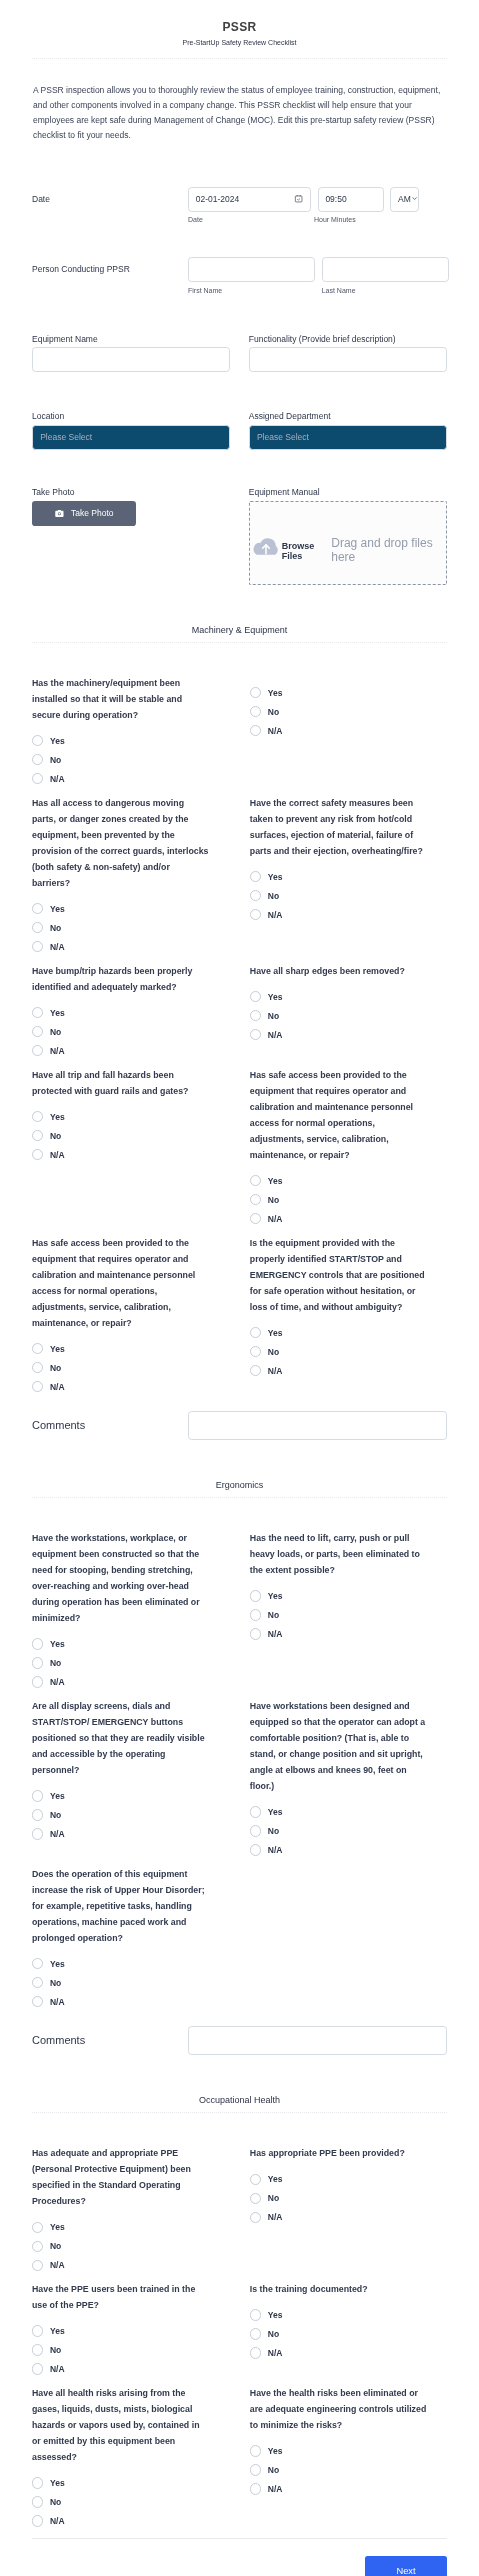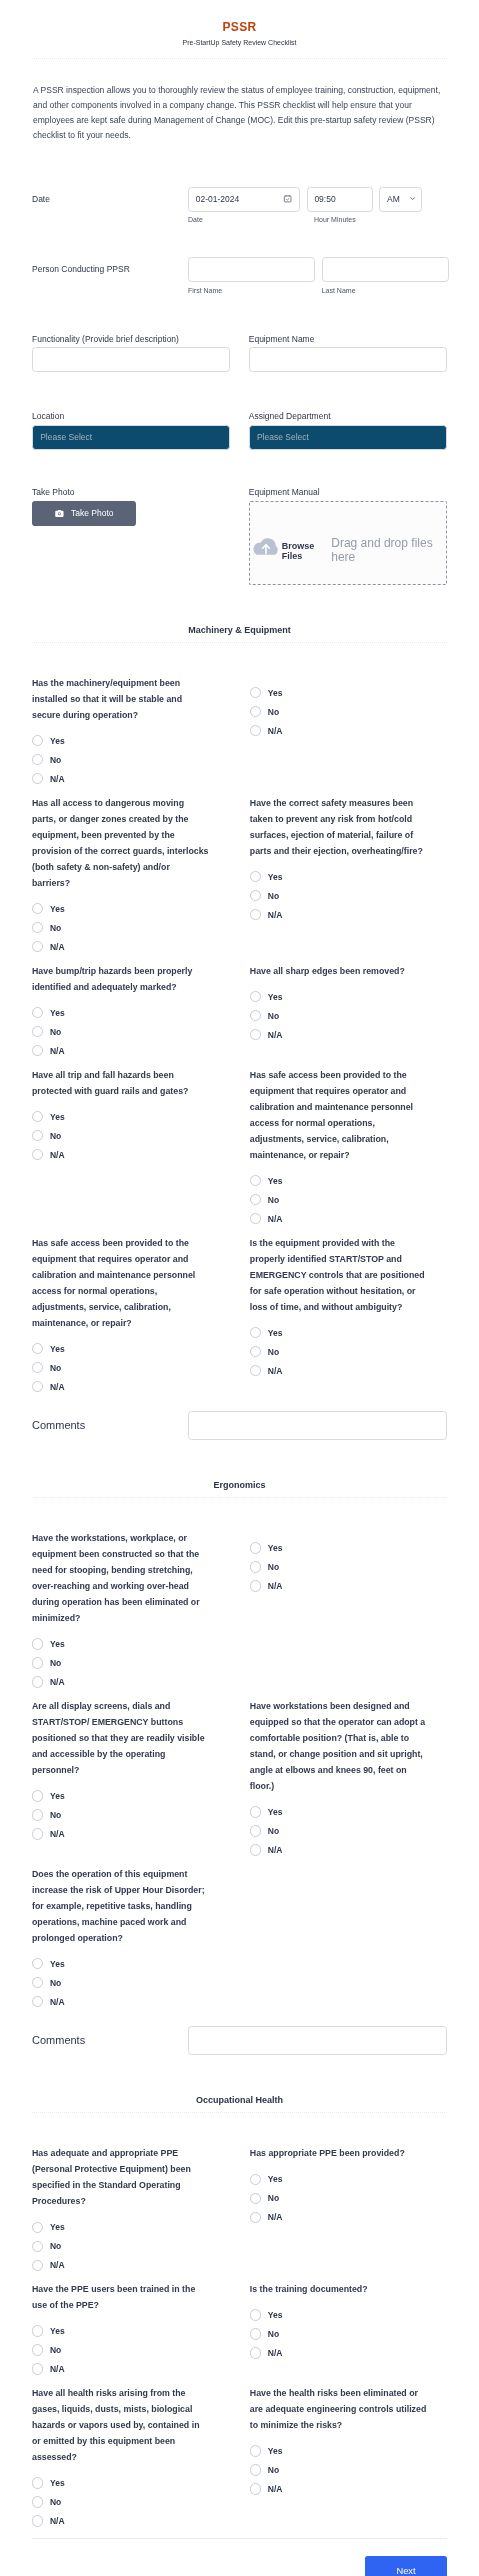--- a/index.html
+++ b/index.html
@@ -16,21 +16,21 @@
     padding: 15.5px 32px 17.5px 32px;
     position: relative;
   }
 
   
   .form-title {
     margin-top: 4.1px;
     text-align: center;
     font-size: 12px;
     font-weight: 700;
-    color: #c2410c;
+    color: #404040;
     letter-spacing: 0.3px;
   }
   .form-subtitle {
     margin-top: 5.7px;
     text-align: center;
     font-size: 7px;
     color: #2c3347;
   }
   .dotted-divider {
     margin-top: 11.3px;
@@ -59,23 +59,23 @@
     height: 25px;
     border: 0.5px solid #d6dae1;
     border-radius: 3.6px;
     background: #fff;
     display: flex;
     align-items: center;
     padding: 0 6.7px;
     font-size: 8.5px;
     color: #2e3649;
   }
-  .date-box { width: 112px; justify-content: space-between; gap: 33px; }
+  .date-box { width: 123px; justify-content: space-between; gap: 33px; }
   .time-box { width: 66px; }
-  .ampm-box { width: 43px; justify-content: space-between; padding-right: 5.2px; cursor: pointer; }
+  .ampm-box { width: 29px; justify-content: space-between; padding-right: 5.2px; cursor: pointer; }
   .sublabel {
     margin-top: 4.6px;
     font-size: 7px;
     color: #4d5568;
   }
   .subrow { display: flex; }
   .text-input {
     height: 25px;
     border: 0.5px solid #d6dae1;
     border-radius: 3.6px;
@@ -156,21 +156,21 @@
     margin-top: 4.1px;
     font-size: 12px;
     color: #949caa;
   }
 
   
   .section-title {
     margin-top: 40px;
     text-align: center;
     font-size: 9px;
-    font-weight: 700;
+    font-weight: 400;
     color: #2c3347;
   }
   .section-divider {
     margin-top: 7.2px;
     border-top: 1px dotted #e9e9ed;
     height: 0;
   }
   .q-grid {
     display: grid;
     grid-template-columns: 1fr 1fr;
@@ -291,25 +291,25 @@
         <div class="name-col" style="flex:1">
           <input class="text-input" value="" style="">
           <div class="sublabel">Last Name</div>
         </div>
       </div>
     </div>
   </div>
 
   <div class="grid-2 row-equipment">
     <div>
+      <span class="field-label">Equipment Name</span>
+      <input class="text-input" style="height: 25px;" value="">
+    </div>
+    <div>
       <span class="field-label">Functionality (Provide brief description)</span>
-      <input class="text-input" style="height: 25px;" value="">
-    </div>
-    <div>
-      <span class="field-label">Equipment Name</span>
       <input class="text-input" style="height: 25px;" value="">
     </div>
   </div>
 
   <div class="grid-2 row-location">
     <div>
       <span class="field-label">Location</span>
       <div class="select-box">
         <span class="placeholder">Please Select</span>
         <span class="icon">
@@ -556,20 +556,21 @@
               <span class="radio-circle"></span>
               <span class="radio-label">No</span>
             </div>
             <div class="radio-option">
               <span class="radio-circle"></span>
               <span class="radio-label">N/A</span>
             </div>
           </div>
         </div>
         <div class="q-cell">
+          <div class="q-text">Has the need to lift, carry, push or pull heavy loads, or parts, been eliminated to the extent possible?</div>
           <div class="radio-group">
             <div class="radio-option">
               <span class="radio-circle"></span>
               <span class="radio-label">Yes</span>
             </div>
             <div class="radio-option">
               <span class="radio-circle"></span>
               <span class="radio-label">No</span>
             </div>
             <div class="radio-option">

